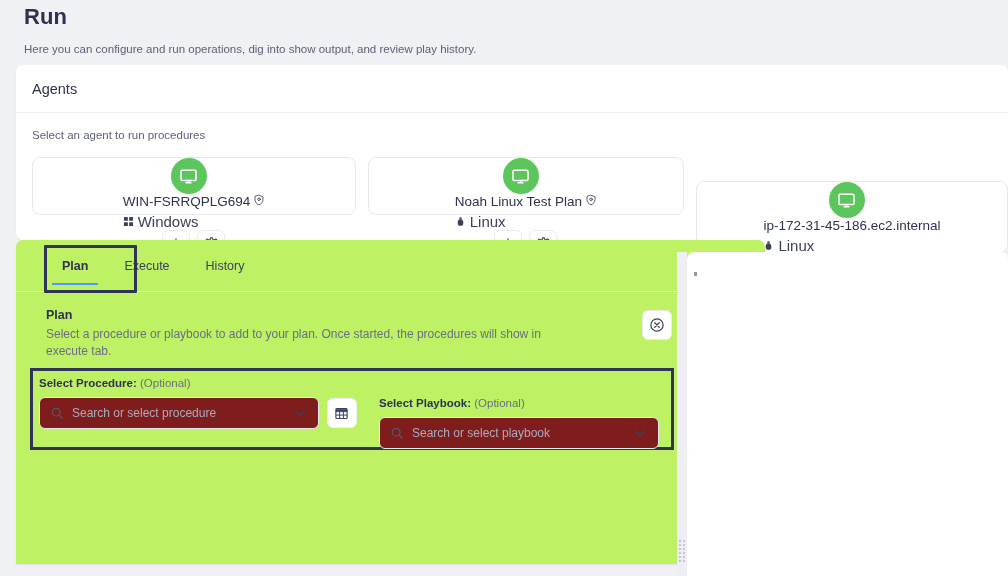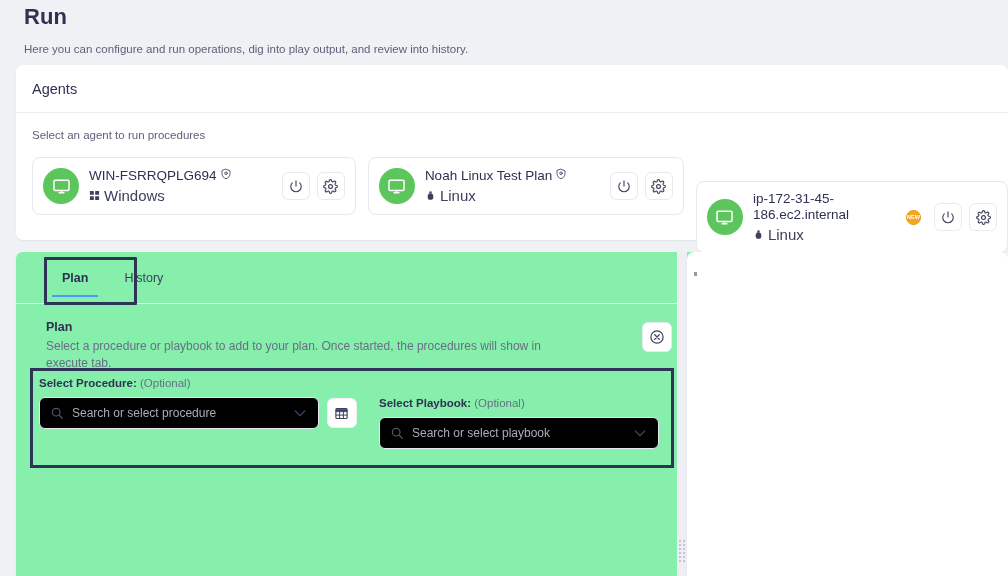--- a/index.html
+++ b/index.html
@@ -43,21 +43,21 @@
   .agents-hint { font-size: 11.5px; color: #5c5f79; }
 
   .agent-row {
     display: flex; gap: 12px; margin-top: 16px;
     padding-right: 0px;
   }
   .agent-card {
     border: 1px solid #e6e8ef; border-radius: 8px;
     background: #fff; height: 58px;
     display: flex; align-items: center;
-    padding: 0 10px 0 10px; position: relative;
+    padding: 0 10px 0 10px; position: relative; flex-direction: column;
   }
   .agent-card.w1 { width: 330px; }
   .agent-card.w2 { width: 322px; }
   .agent-card.w3 { width: 318px; height: 72px; align-items: center; margin-top: 24px; }
 
   .agent-avatar {
     width: 36px; height: 36px; border-radius: 50%;
     background: #5cc65c; flex: 0 0 36px;
     display: flex; align-items: center; justify-content: center;
     margin-right: 10px;
@@ -81,23 +81,23 @@
   .new-badge {
     width: 15px; height: 15px; border-radius: 50%;
     background: #f5a623; color: #fff; font-size: 5.5px;
     font-weight: 700; display: flex; align-items: center;
     justify-content: center; margin-right: 6px; flex: 0 0 15px;
     border: 1px solid #e3951b;
   }
 
   
   .lower-left {
-    position: absolute; left: 16px; top: 252px;
+    position: absolute; left: 16px; top: 240px;
     width: 749px; height: 324px;
-    background: #86efac; border-radius: 7px 7px 0 0;
+    background: #bef264; border-radius: 7px 7px 0 0;
     box-shadow: 0 1px 2px rgba(30,35,70,.07);
     overflow: hidden;
   }
   .splitter {
     position: absolute; left: 677px; top: 252px;
     width: 10px; height: 324px; background: #edeff4;
     display: flex; align-items: flex-end; justify-content: center;
     padding-bottom: 14px;
   }
   .grip { display: grid; grid-template-columns: 2px 2px; gap: 2px 2px; }
@@ -155,54 +155,54 @@
     height: 30px; padding: 0 18px; border-radius: 6px;
     background: #4c9aff; color: #fff; font-size: 13px;
     font-weight: 700; display: flex; align-items: center;
     justify-content: center; border: none;
     font-family: "Liberation Sans", sans-serif;
   }
 
   
   .selector-zone {
     position: absolute; left: 30px; top: 368px;
-    width: 644px; height: 100px;
+    width: 644px; height: 82px;
     border: 3px solid #2f3356;
     padding: 6px 12px 0 4px;
   }
   .sel-grid { display: flex; gap: 0; padding-left: 2px; }
   .sel-col { display: flex; flex-direction: column; }
   .sel-col.c1 { width: 327px; }
   .sel-col.c2 { width: 310px; padding-left: 22px; margin-top: 20px; }
   .sel-label { font-size: 11.5px; font-weight: 700; color: #2e3150; }
   .sel-label span.opt { font-weight: 400; color: #6a6d85; }
   .sel-row { display: flex; align-items: center; gap: 8px; margin-top: 8px; }
   .combo {
     flex: 1 1 auto; height: 32px; border: 1px solid #e6e8ef;
-    border-radius: 6px; background: #000000;
+    border-radius: 6px; background: #7f1d1d;
     display: flex; align-items: center; padding: 0 10px; gap: 8px;
   }
   .combo .ph { flex: 1 1 auto; font-size: 12px; color: #a9acbd; }
   .table-btn {
     width: 30px; height: 30px; border-radius: 6px;
     border: 1px solid #eef0f5; background: #fff;
     display: flex; align-items: center; justify-content: center;
     flex: 0 0 30px;
   }
 
   svg { display: block; }
 </style>
 </head>
 <body>
 
 <div class="page">
 
   <div class="page-header">
     <div class="page-title">Run</div>
-    <div class="page-sub">Here you can configure and run operations, dig into play output, and review into history.</div>
+    <div class="page-sub">Here you can configure and run operations, dig into show output, and review play history.</div>
   </div>
 
   <div class="card agents-card">
     <div class="agents-head">
       <div class="agents-head-title">Agents</div>
     </div>
     <div class="agents-body">
       <div class="agents-hint">Select an agent to run procedures</div>
 
       <div class="agent-row">
@@ -338,20 +338,21 @@
         </div>
 
       </div>
     </div>
   </div>
 
   <div class="lower-left">
 
     <div class="tabs">
       <div class="tab active">Plan</div>
+      <div class="tab">Execute</div>
       <div class="tab">History</div>
     </div>
     <div class="focus-box"></div>
 
     <div class="plan-body">
       <div class="plan-head-row">
         <div class="plan-head-text">
           <div class="plan-title">Plan</div>
           <div class="plan-desc">Select a procedure or playbook to add to your plan. Once started, the procedures will show in execute tab.</div>
         </div>

